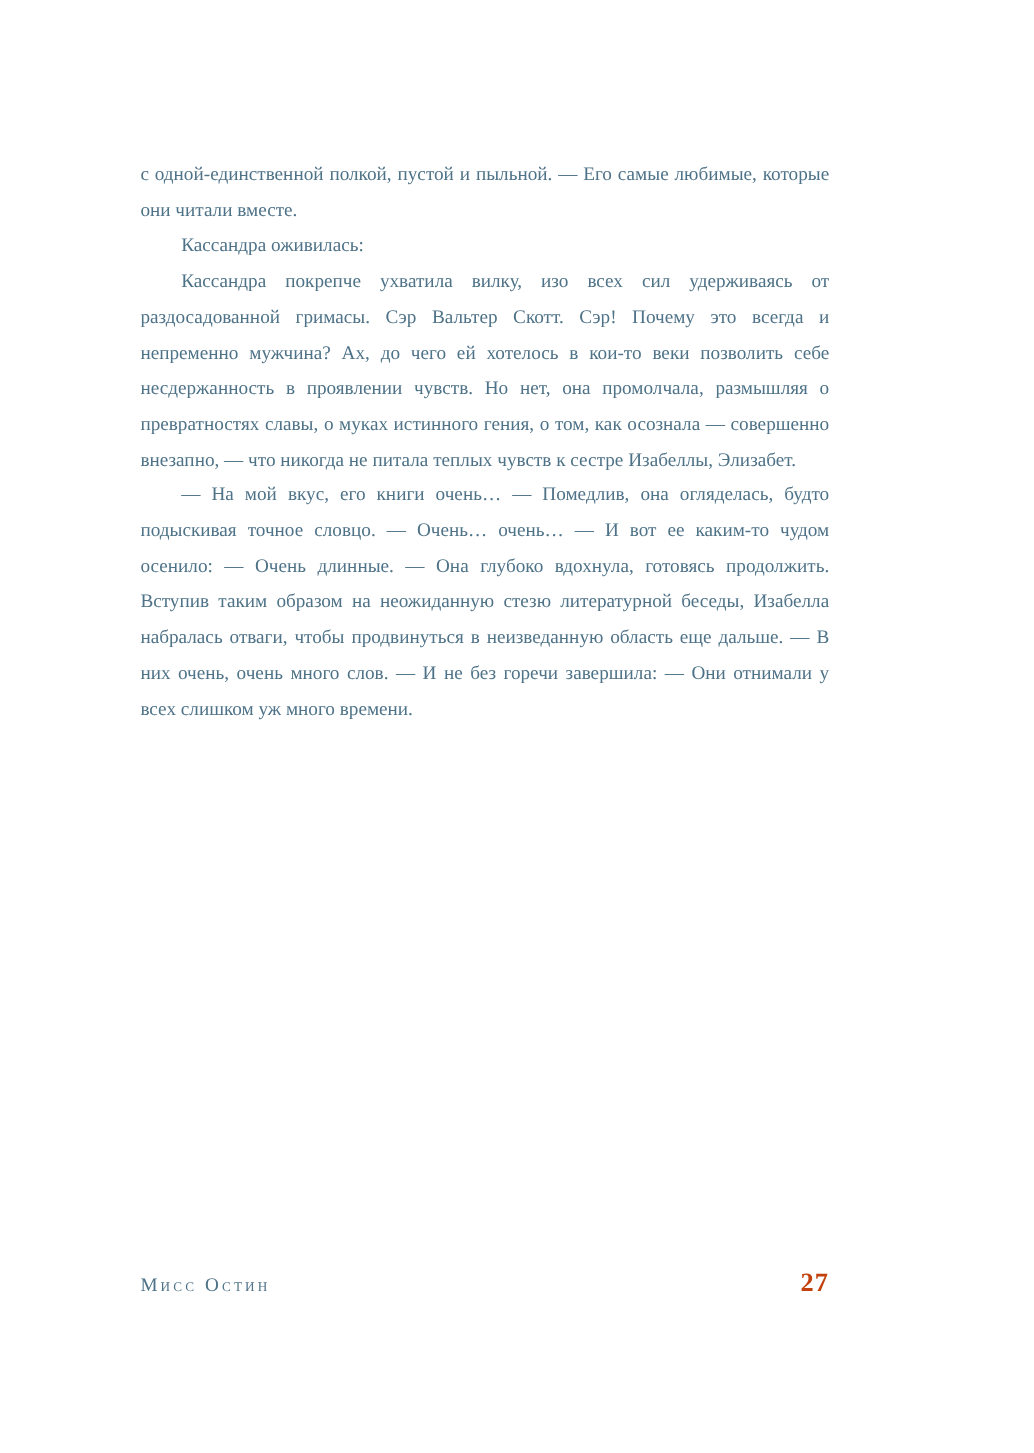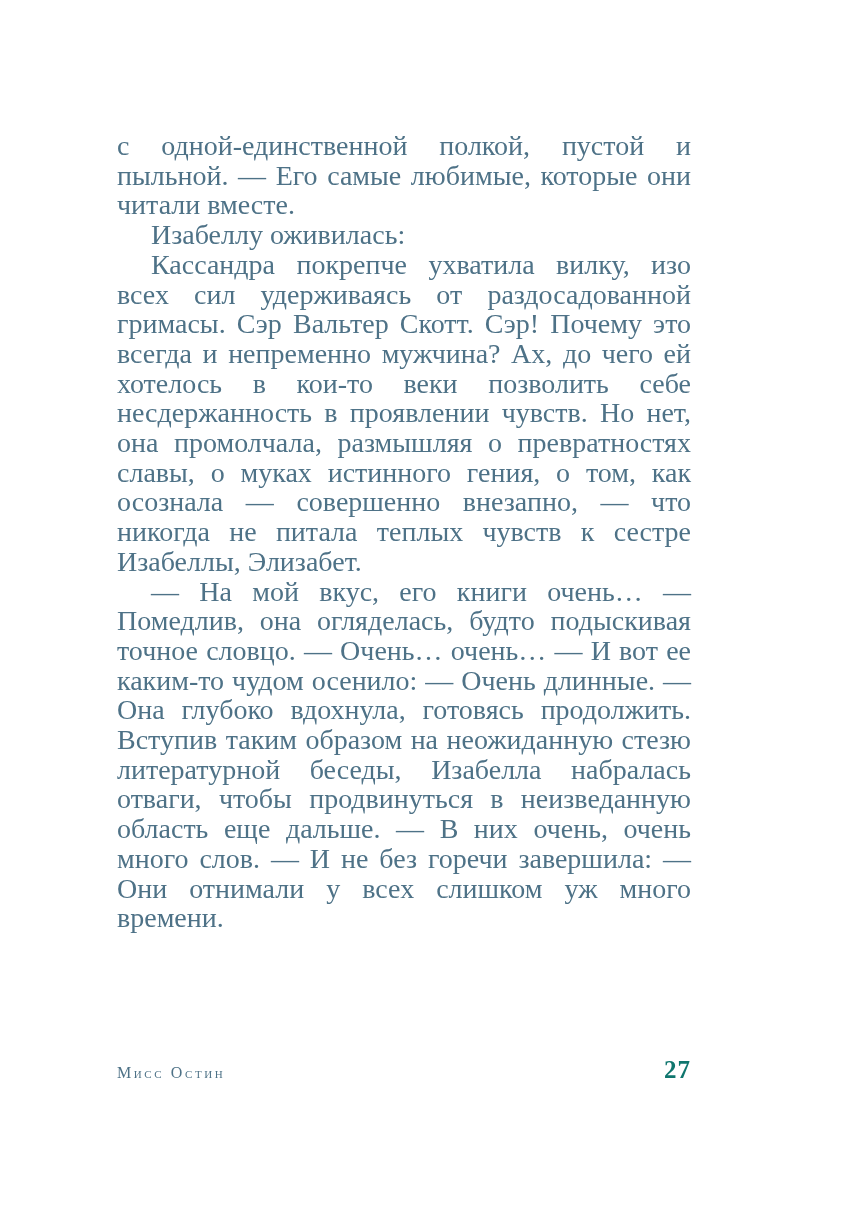--- a/index.html
+++ b/index.html
@@ -14,21 +14,21 @@
     background: #ffffff;
     overflow: hidden;
     font-family: "Liberation Serif", serif;
   }
   .text-block {
     position: absolute;
     left: 117px;
     top: 131px;
     width: 574px;
     color: #4e7287;
-    font-size: 28px;
+    font-size: 16px;
     line-height: 29.7px;
     text-align: justify;
     hyphens: auto;
     -webkit-hyphens: auto;
   }
   .para {
     margin: 0;
     padding: 0;
     text-indent: 34px;
   }
@@ -45,35 +45,35 @@
     align-items: baseline;
     color: #4e7287;
   }
   .running-title {
     font-size: 16px;
     letter-spacing: 2.6px;
     font-variant: small-caps;
     text-align: right;
   }
   .page-number {
-    font-size: 25px;
+    font-size: 22px;
     font-weight: bold;
-    color: #0f766e;
+    color: #c2410c;
     letter-spacing: 1px;
     text-align: right;
   }
 </style>
 </head>
 <body>
 
 <div class="page">
 
   <div class="text-block">
     <p class="para no-indent">с одной-единственной полкой, пустой и пыльной. — Его самые любимые, которые они читали вместе.</p>
-    <p class="para">Изабеллу оживилась:</p>
+    <p class="para">Кассандра оживилась:</p>
     <p class="para">Кассандра покрепче ухватила вилку, изо всех сил удерживаясь от раздосадованной гримасы. Сэр Вальтер Скотт. Сэр! Почему это всегда и непременно мужчина? Ах, до чего ей хотелось в кои-то веки позволить себе несдержанность в проявлении чувств. Но нет, она промолчала, размышляя о превратностях славы, о муках истинного гения, о том, как осознала — совершенно внезапно, — что никогда не питала теплых чувств к сестре Изабеллы, Элизабет.</p>
     <p class="para">— На мой вкус, его книги очень… — Помедлив, она огляделась, будто подыскивая точное словцо. — Очень… очень… — И вот ее каким-то чудом осенило: — Очень длинные. — Она глубоко вдохнула, готовясь продолжить. Вступив таким образом на неожиданную стезю литературной беседы, Изабелла набралась отваги, чтобы продвинуться в неизведанную область еще дальше. — В них очень, очень много слов. — И не без горечи завершила: — Они отнимали у всех слишком уж много времени.</p>
   </div>
 
   <div class="footer">
     <span class="running-title">Мисс Остин</span>
     <span class="page-number">27</span>
   </div>
 
 </div>

